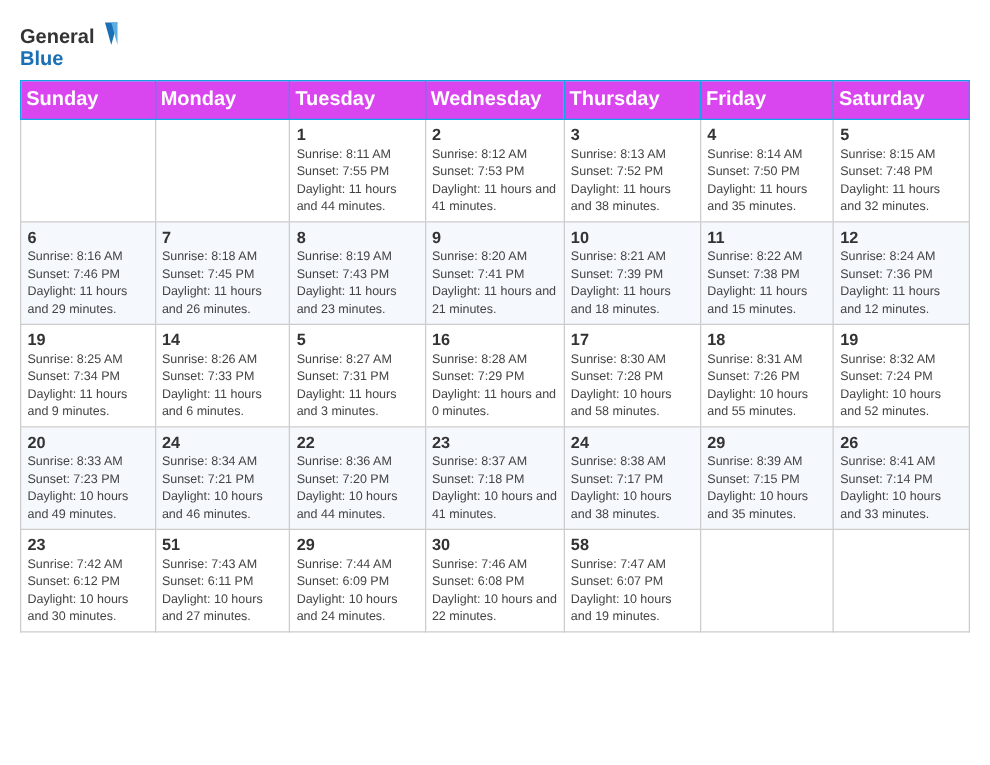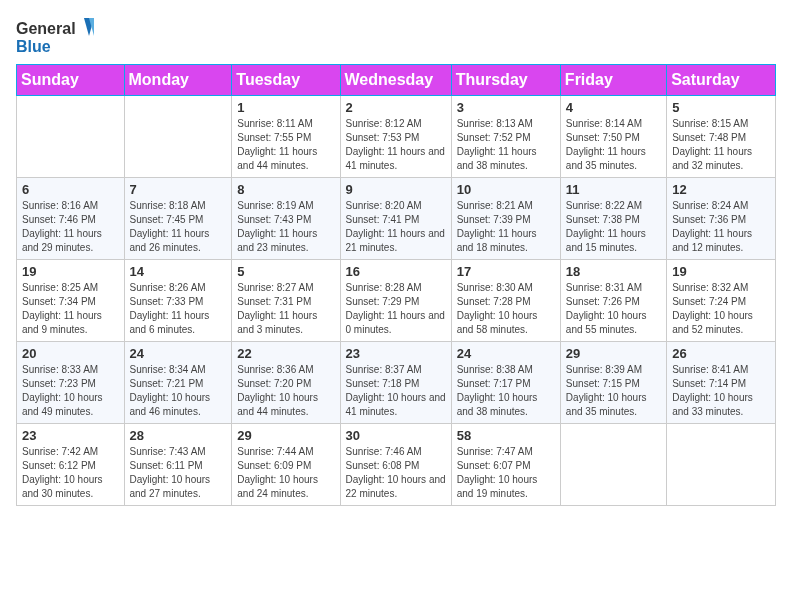--- a/index.html
+++ b/index.html
@@ -207,21 +207,21 @@
           <span class="day-number">26</span>
           <div class="day-detail">Sunrise: 8:41 AM<br>Sunset: 7:14 PM<br>Daylight: 10 hours and 33 minutes.</div>
         </td>
       </tr>
       <tr>
         <td>
           <span class="day-number">23</span>
           <div class="day-detail">Sunrise: 7:42 AM<br>Sunset: 6:12 PM<br>Daylight: 10 hours and 30 minutes.</div>
         </td>
         <td>
-          <span class="day-number">28</span>
+          <span class="day-number">51</span>
           <div class="day-detail">Sunrise: 7:43 AM<br>Sunset: 6:11 PM<br>Daylight: 10 hours and 27 minutes.</div>
         </td>
         <td>
           <span class="day-number">29</span>
           <div class="day-detail">Sunrise: 7:44 AM<br>Sunset: 6:09 PM<br>Daylight: 10 hours and 24 minutes.</div>
         </td>
         <td>
           <span class="day-number">30</span>
           <div class="day-detail">Sunrise: 7:46 AM<br>Sunset: 6:08 PM<br>Daylight: 10 hours and 22 minutes.</div>
         </td>

